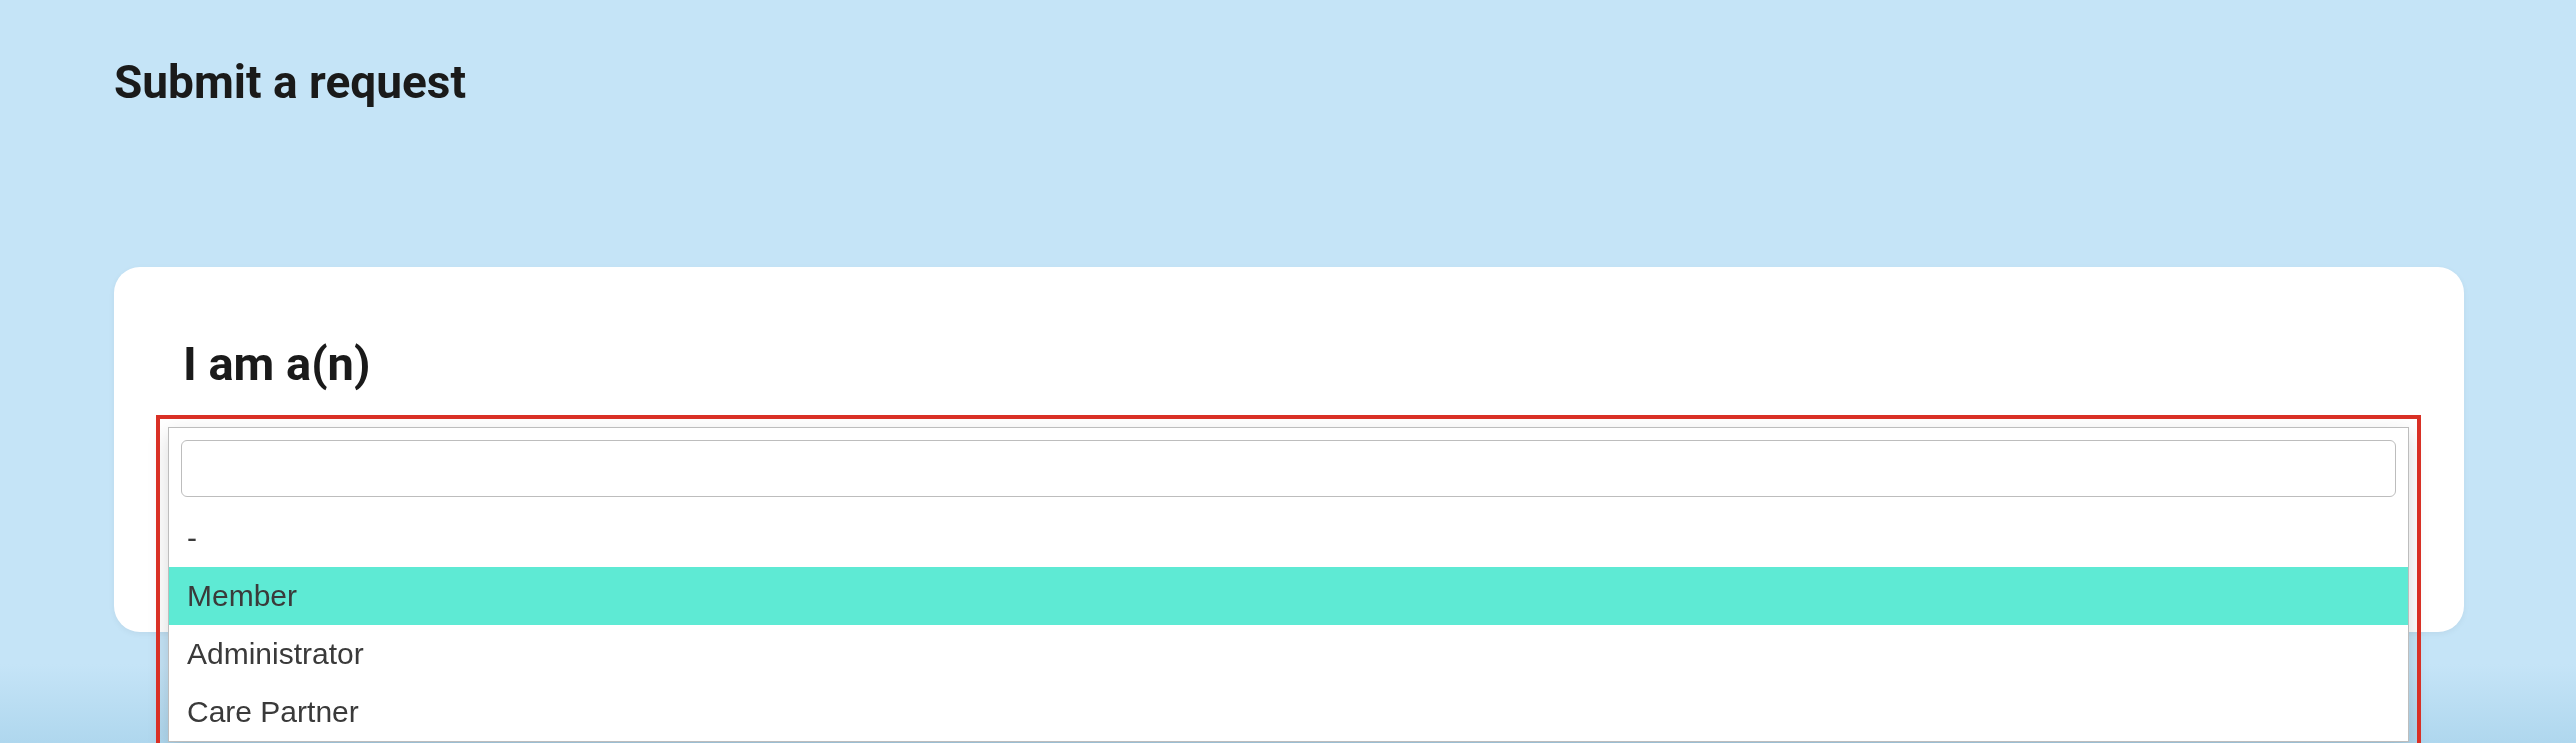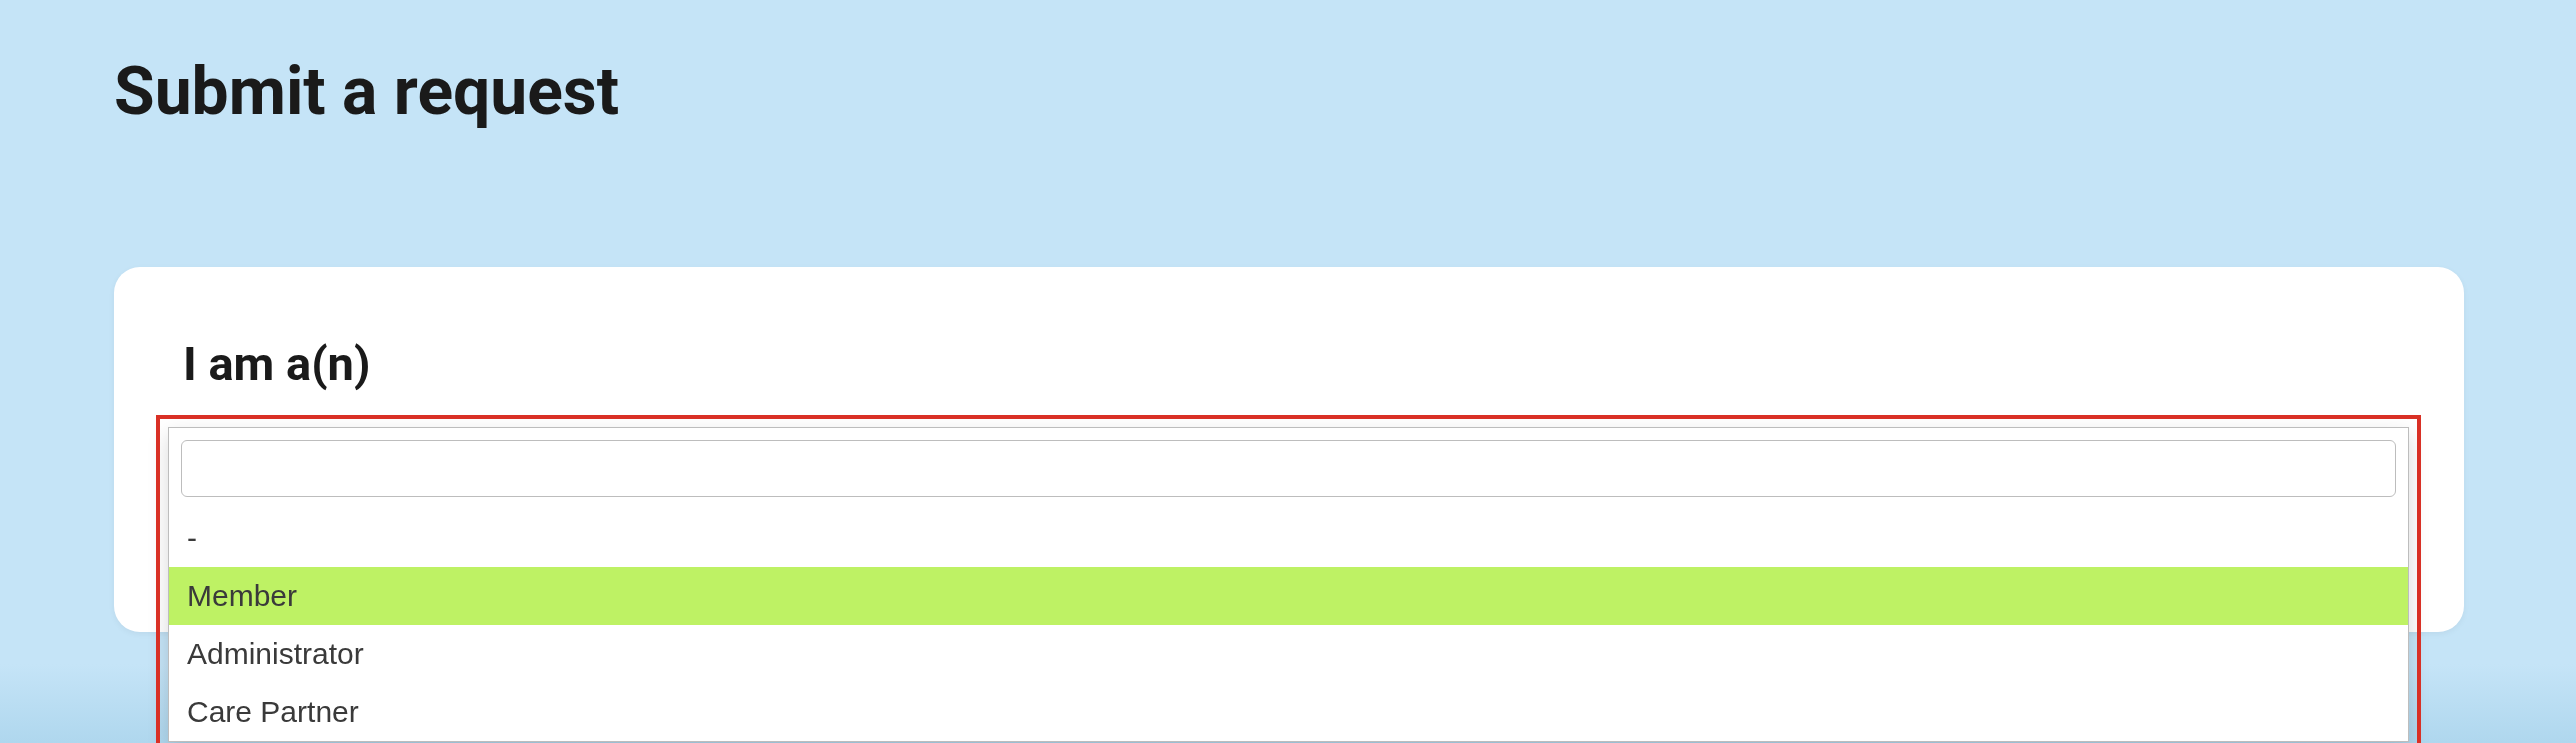--- a/index.html
+++ b/index.html
@@ -5,21 +5,21 @@
     * { box-sizing: border-box; margin: 0; padding: 0; }
     body {
       background: #c5e4f7;
       font-family: -apple-system, BlinkMacSystemFont, "Segoe UI", Roboto, "Helvetica Neue", Arial, sans-serif;
       width: 2576px;
       height: 743px;
       position: relative;
       overflow: hidden;
     }
     .page-title {
-      font-size: 66px;
+      font-size: 46px;
       font-weight: 700;
       color: #1a1a1a;
       position: absolute;
       left: 114px;
       top: 59px;
       line-height: 1;
     }
     .form-card {
       position: absolute;
       left: 114px;
@@ -73,21 +73,21 @@
       overflow-y: scroll;
     }
     .dropdown-option {
       font-size: 30px;
       color: #3a3a3a;
       padding: 12px 18px;
       cursor: pointer;
       font-family: Arial, sans-serif;
     }
     .dropdown-option.highlighted {
-      background: #bef264;
+      background: #5eead4;
     }
     .dropdown-list::-webkit-scrollbar {
       width: 18px;
     }
     .dropdown-list::-webkit-scrollbar-track {
       background: #f0f0f0;
     }
     .dropdown-list::-webkit-scrollbar-thumb {
       background: #c0c0c0;
       border-radius: 9px;

